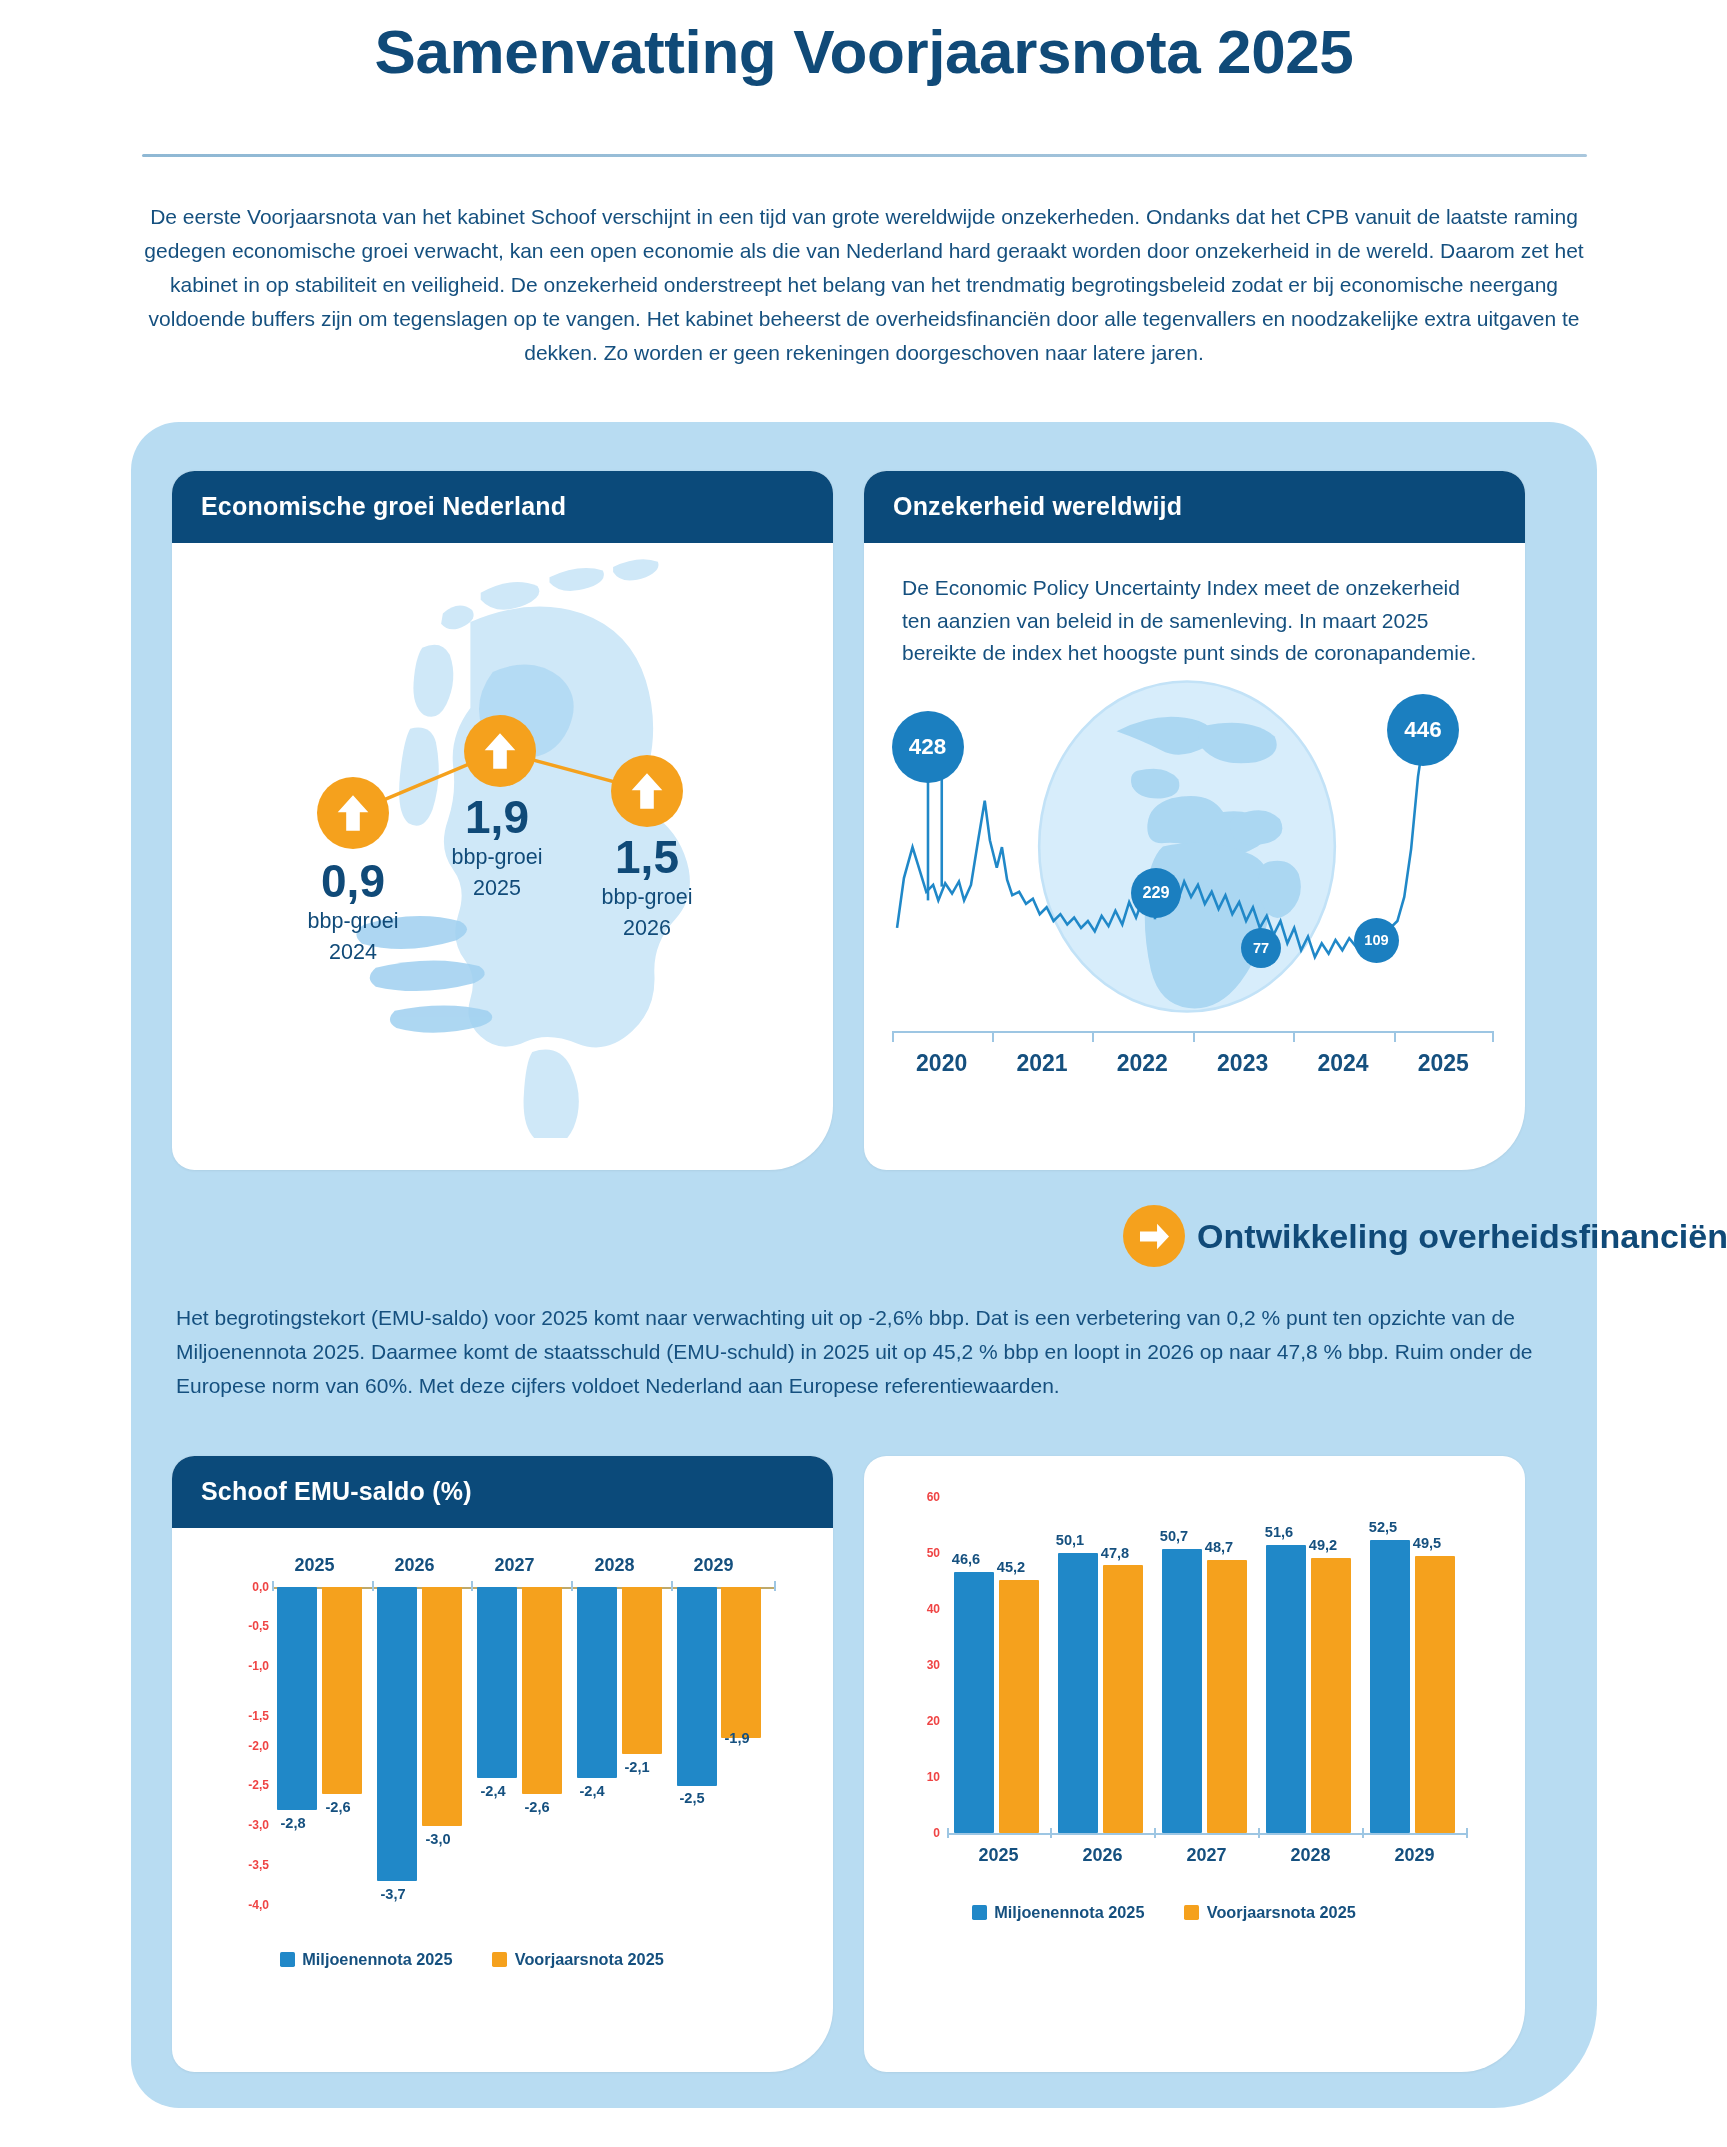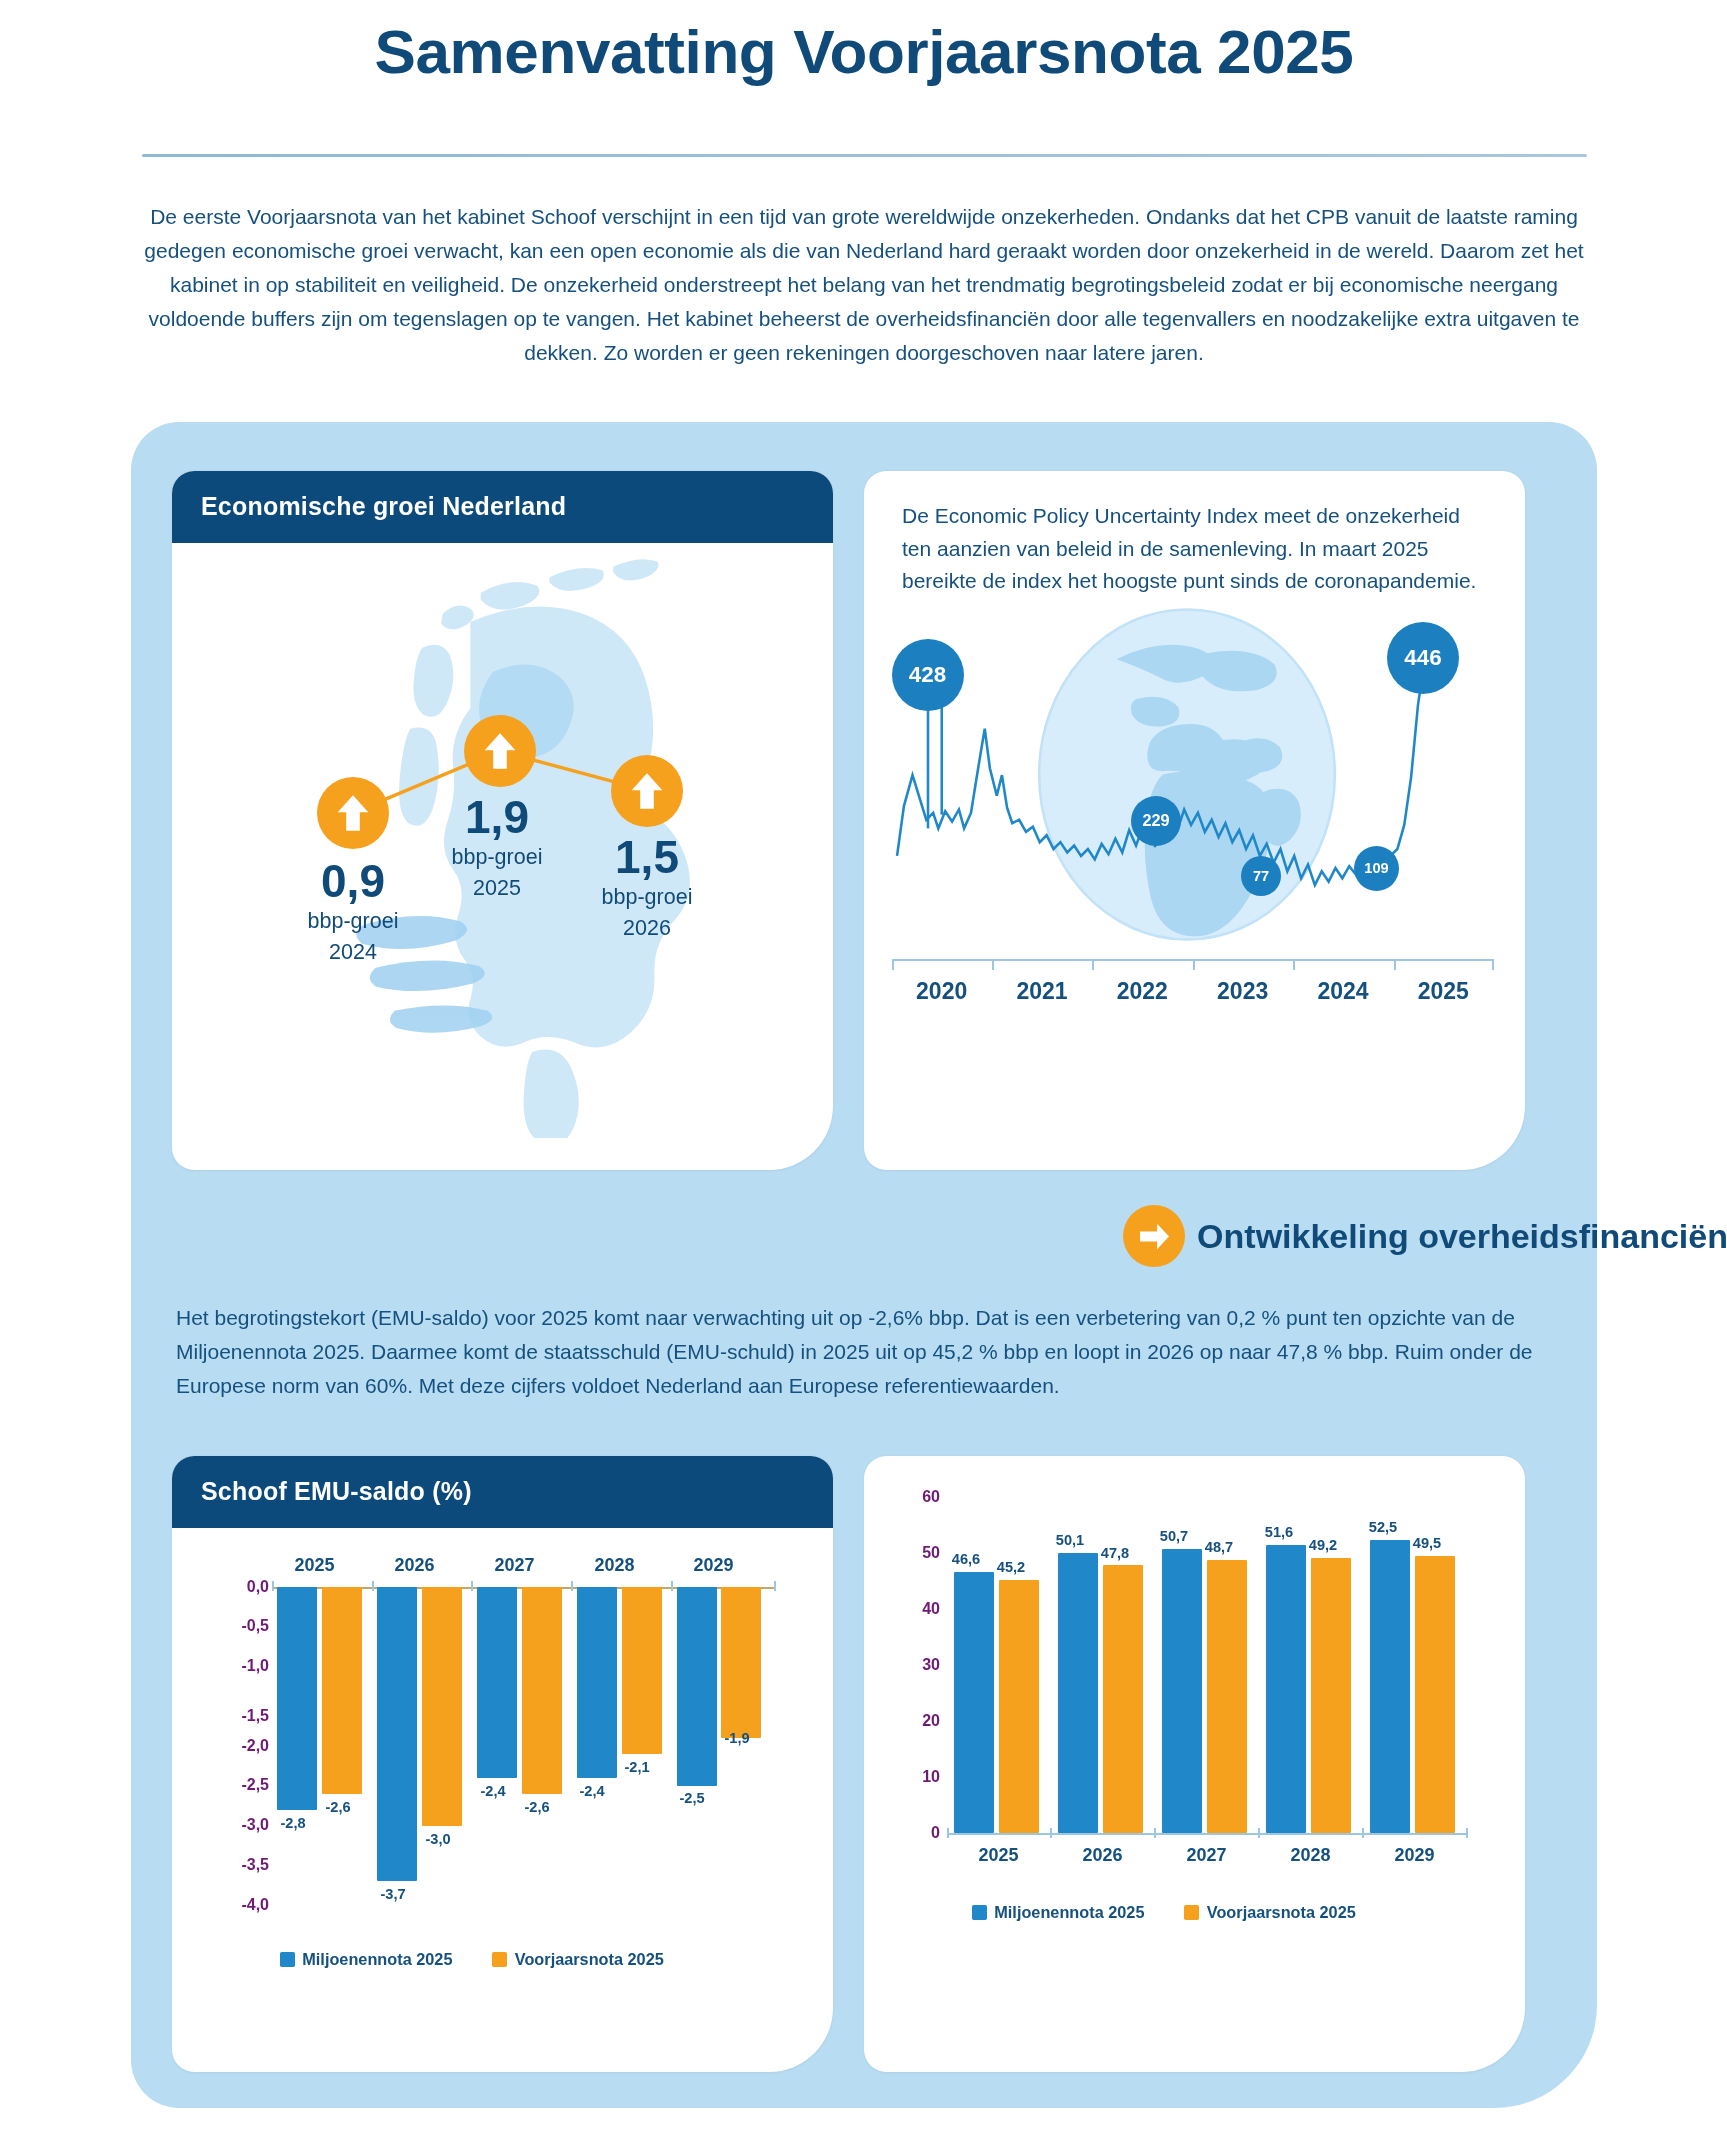--- a/index.html
+++ b/index.html
@@ -149,21 +149,21 @@
   .mid-text {
     position: absolute; left: 176px; top: 1301px; width: 1377px;
     font-size: 21px; line-height: 1.62; color: #15507f;
   }
 
   
   .chart { position: relative; }
 
   .ylab {
     position: absolute; right: 0; transform: translateY(-50%);
-    font-size: 16px; font-weight: 700; color: #701a75;
+    font-size: 12px; font-weight: 700; color: #ef4444;
     white-space: nowrap;
   }
 
   .plot { position: absolute; }
   .bar {
     position: absolute; bottom: 0;
     border-radius: 0.9px;
   }
   .bar.neg { position: absolute; top: 0; }
   .bar.blue { background: #2088c8; }
@@ -279,20 +279,21 @@
       <div class="grow-label lab-c">
         <div class="grow-val">1,5</div>
         <div class="grow-sub">bbp-groei</div>
         <div class="grow-sub">2026</div>
       </div>
     </div>
   </div>
 </section>
 
 <section class="card" id="card-onzeker">
+  <div class="card-head">Onzekerheid wereldwijd</div>
   <div class="card-body">
     <p class="unc-text">De Economic Policy Uncertainty Index meet de onzekerheid ten aanzien van beleid in de samenleving. In maart 2025 bereikte de index het hoogste punt sinds de coronapandemie.</p>
 
     <div class="unc-chart">
       <svg class="globe" viewBox="0 0 356 392">
         <ellipse cx="178" cy="196" rx="172" ry="192" fill="#d7edfb"></ellipse>
         <g fill="#a9d6f2" opacity=".95">
           <path d="M96 62 q50 -26 96 -12 q26 10 8 30 q-30 16 -52 4 q-24 -12 -52 -22 z"></path>
           <path d="M120 108 q34 -8 48 10 q6 18 -18 22 q-28 2 -36 -14 q-4 -14 6 -18 z"></path>
           <path d="M196 56 q56 -12 84 12 q10 22 -22 30 q-42 6 -62 -16 q-10 -16 0 -26 z"></path>

